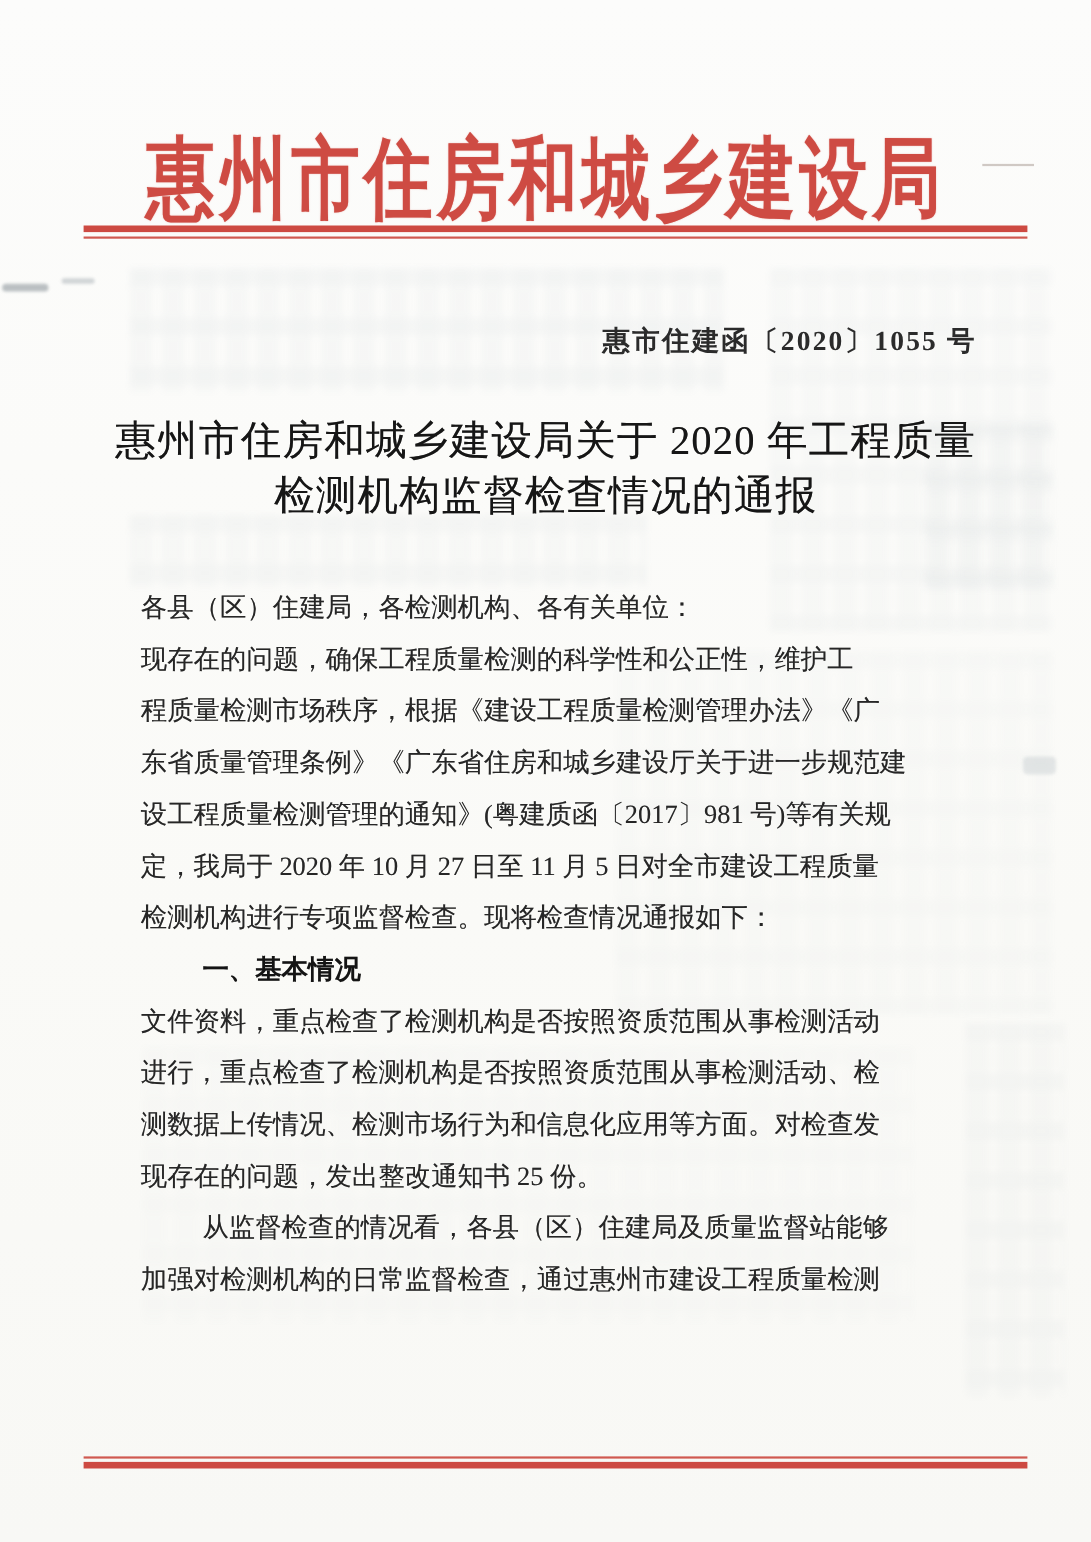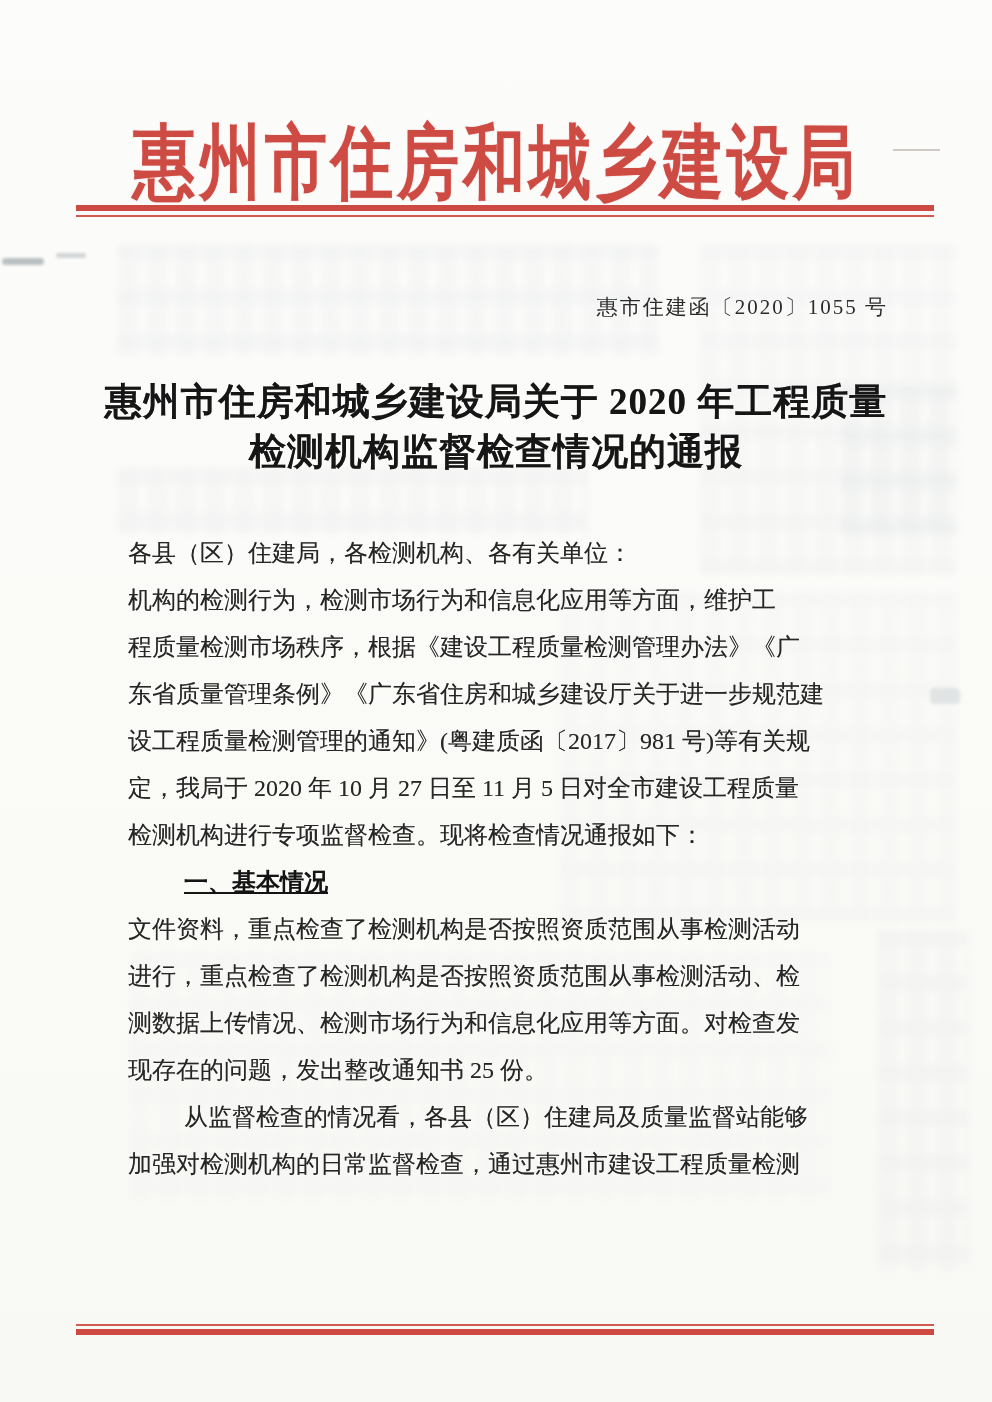--- a/index.html
+++ b/index.html
@@ -27,44 +27,45 @@
   .rule-top .thick { height:6px; background:#cd4a42; }
   .rule-top .thin  { height:2px; background:#d05950; margin-top:4px; }
 
   .rule-bottom { position:absolute; left:76px; width:858px; top:1324px; }
   .rule-bottom .thin  { height:2px; background:#d05950; }
   .rule-bottom .thick { height:6px; background:#cd4a42; margin-top:3px; }
 
   
   .docnum {
     position:absolute; top:293px; right:104px;
-    font-size:21px; letter-spacing:2px; color:#2b2b2b;
+    font-size:25px; letter-spacing:2px; color:#2b2b2b;
     white-space:nowrap;
+    font-weight:bold;
   }
 
   
   .doc-title {
     position:absolute; top:377px; left:0; right:0;
     text-align:center;
-    font-size:37px; line-height:50px; font-weight:700;
+    font-size:37px; line-height:50px; font-weight:400;
     color:#161616; letter-spacing:1px;
     text-shadow:0 0 .5px rgba(0,0,0,.5);
   }
 
   
   .body-col {
     position:absolute; left:128px; top:530px; width:770px;
     font-size:24px; color:#262626; letter-spacing:0;
   }
   .bodyline {
     height:47px; line-height:47px; white-space:nowrap;
     text-shadow:0 0 .4px rgba(0,0,0,.35);
   }
   .indent { text-indent:56px; }
-  .heading-line { font-weight:700; text-indent:56px; color:#141414;text-decoration:underline; }
+  .heading-line { font-weight:700; text-indent:56px; color:#141414; }
 
   
   .ghost {
     position:absolute; pointer-events:none;
     background-image:
       repeating-linear-gradient(180deg, rgba(146,162,172,.55) 0 16px, transparent 16px 45px),
       repeating-linear-gradient(90deg, rgba(146,162,172,.45) 0 20px, transparent 20px 29px);
     filter:blur(3px);
   }
   .g1 { left:118px; top:244px; width:540px; height:112px; opacity:.10; }
@@ -108,21 +109,21 @@
 
   <div class="doc-title">
     <div>惠州市住房和城乡建设局关于 2020 年工程质量</div>
     <div>检测机构监督检查情况的通报</div>
   </div>
 
   <div class="body-col">
     <div class="bodyline">各县（区）住建局，各检测机构、各有关单位：</div>
 
     <div>
-        <div class="bodyline">机构的检测行为，检测市场行为和信息化应用等方面，维护工</div>
+        <div class="bodyline">现存在的问题，确保工程质量检测的科学性和公正性，维护工</div>
         <div class="bodyline">程质量检测市场秩序，根据《建设工程质量检测管理办法》《广</div>
         <div class="bodyline">东省质量管理条例》《广东省住房和城乡建设厅关于进一步规范建</div>
         <div class="bodyline">设工程质量检测管理的通知》(粤建质函〔2017〕981 号)等有关规</div>
         <div class="bodyline">定，我局于 2020 年 10 月 27 日至 11 月 5 日对全市建设工程质量</div>
         <div class="bodyline">检测机构进行专项监督检查。现将检查情况通报如下：</div>
       </div>
 
     <div class="bodyline heading-line">一、基本情况</div>
 
     <div>

